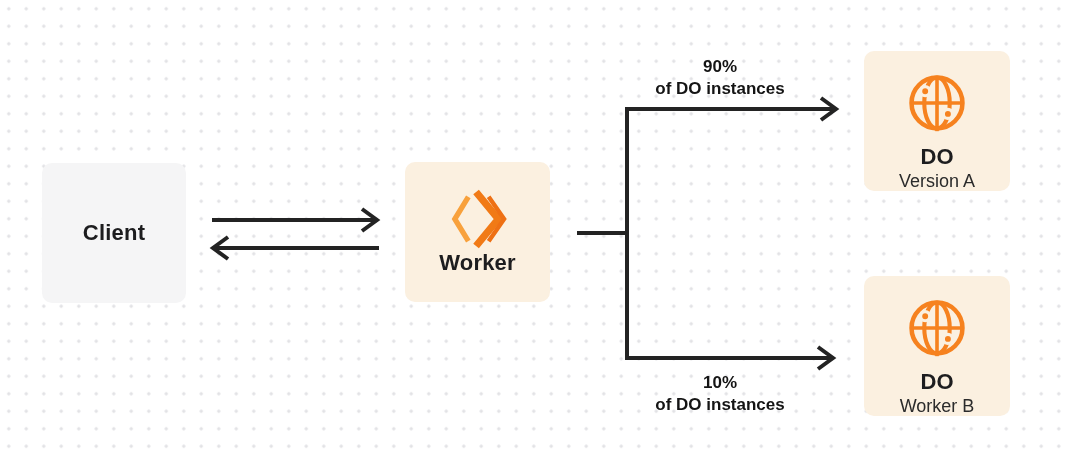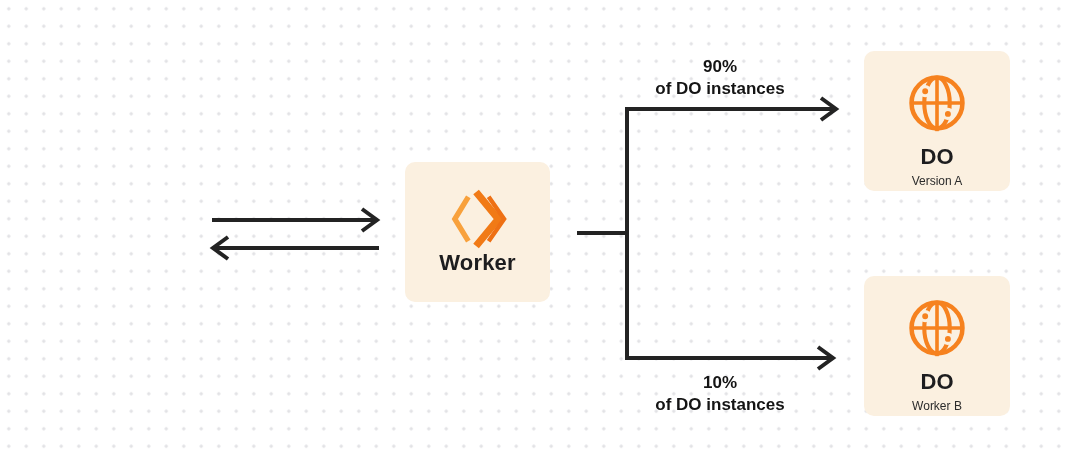--- a/index.html
+++ b/index.html
@@ -56,21 +56,21 @@
     letter-spacing: 0.2px;
   }
   .do-title {
     font-size: 22px;
     font-weight: 700;
     color: #1d1d1f;
     margin-top: 12px;
     line-height: 24px;
   }
   .do-subtitle {
-    font-size: 12px;
+    font-size: 18px;
     font-weight: 400;
     color: #2b2b2b;
     line-height: 22px;
     margin-top: 1px;
   }
   .edge-label {
     position: absolute;
     width: 200px;
     text-align: center;
     font-size: 17px;
@@ -108,20 +108,23 @@
       <path d="M625 109 H833"></path>
       <polyline points="821,98 836,109 821,120"></polyline>
     </g>
 
     <g>
       <path d="M625 358 H830"></path>
       <polyline points="818,347 833,358 818,369"></polyline>
     </g>
   </svg>
 
+  <div class="node node-client">
+    <div class="node-label">Client</div>
+  </div>
 
   <div class="node node-worker">
     <div class="icon-box">
       <svg width="58" height="62" viewBox="0 0 60 64" fill="none" stroke-linecap="butt" stroke-linejoin="miter">
         <polyline points="20,9 6,32 20,55" stroke="#F8A13C" stroke-width="5.5"></polyline>
         <polyline points="28,4 51,32 28,60" stroke="#F17A16" stroke-width="7.5"></polyline>
         <polyline points="41,9 57,32 41,55" stroke="#EE7014" stroke-width="4.5"></polyline>
       </svg>
     </div>
     <div class="node-label">Worker</div>

